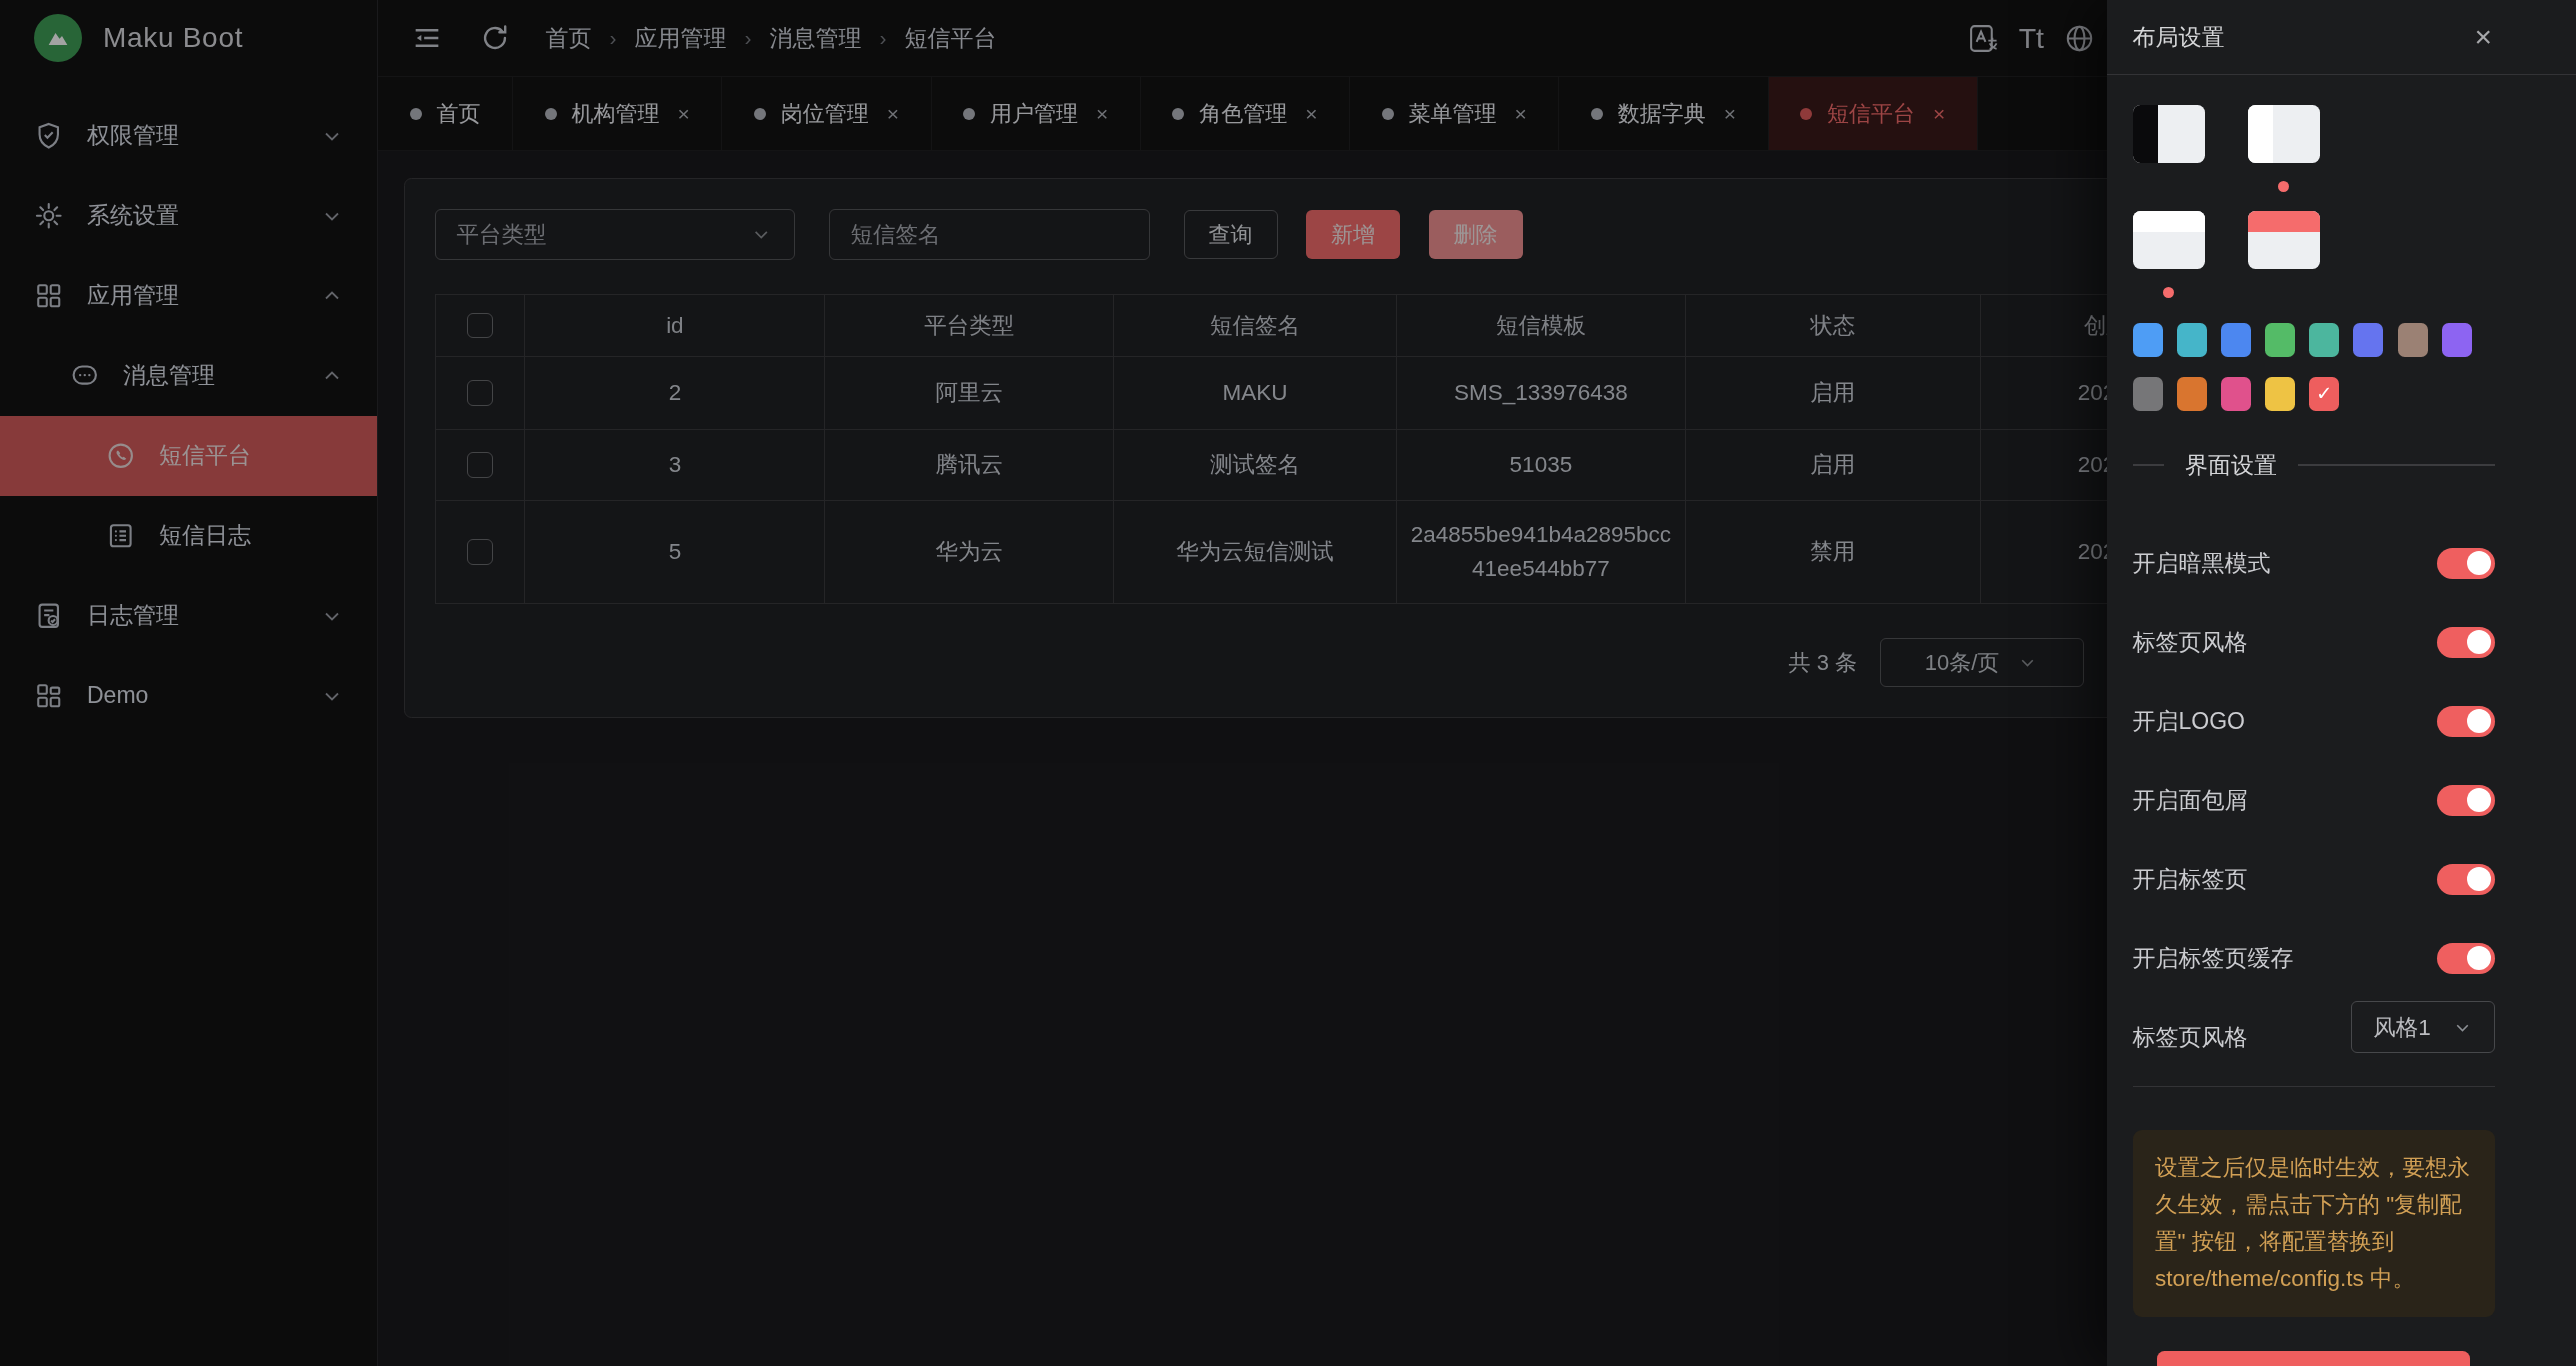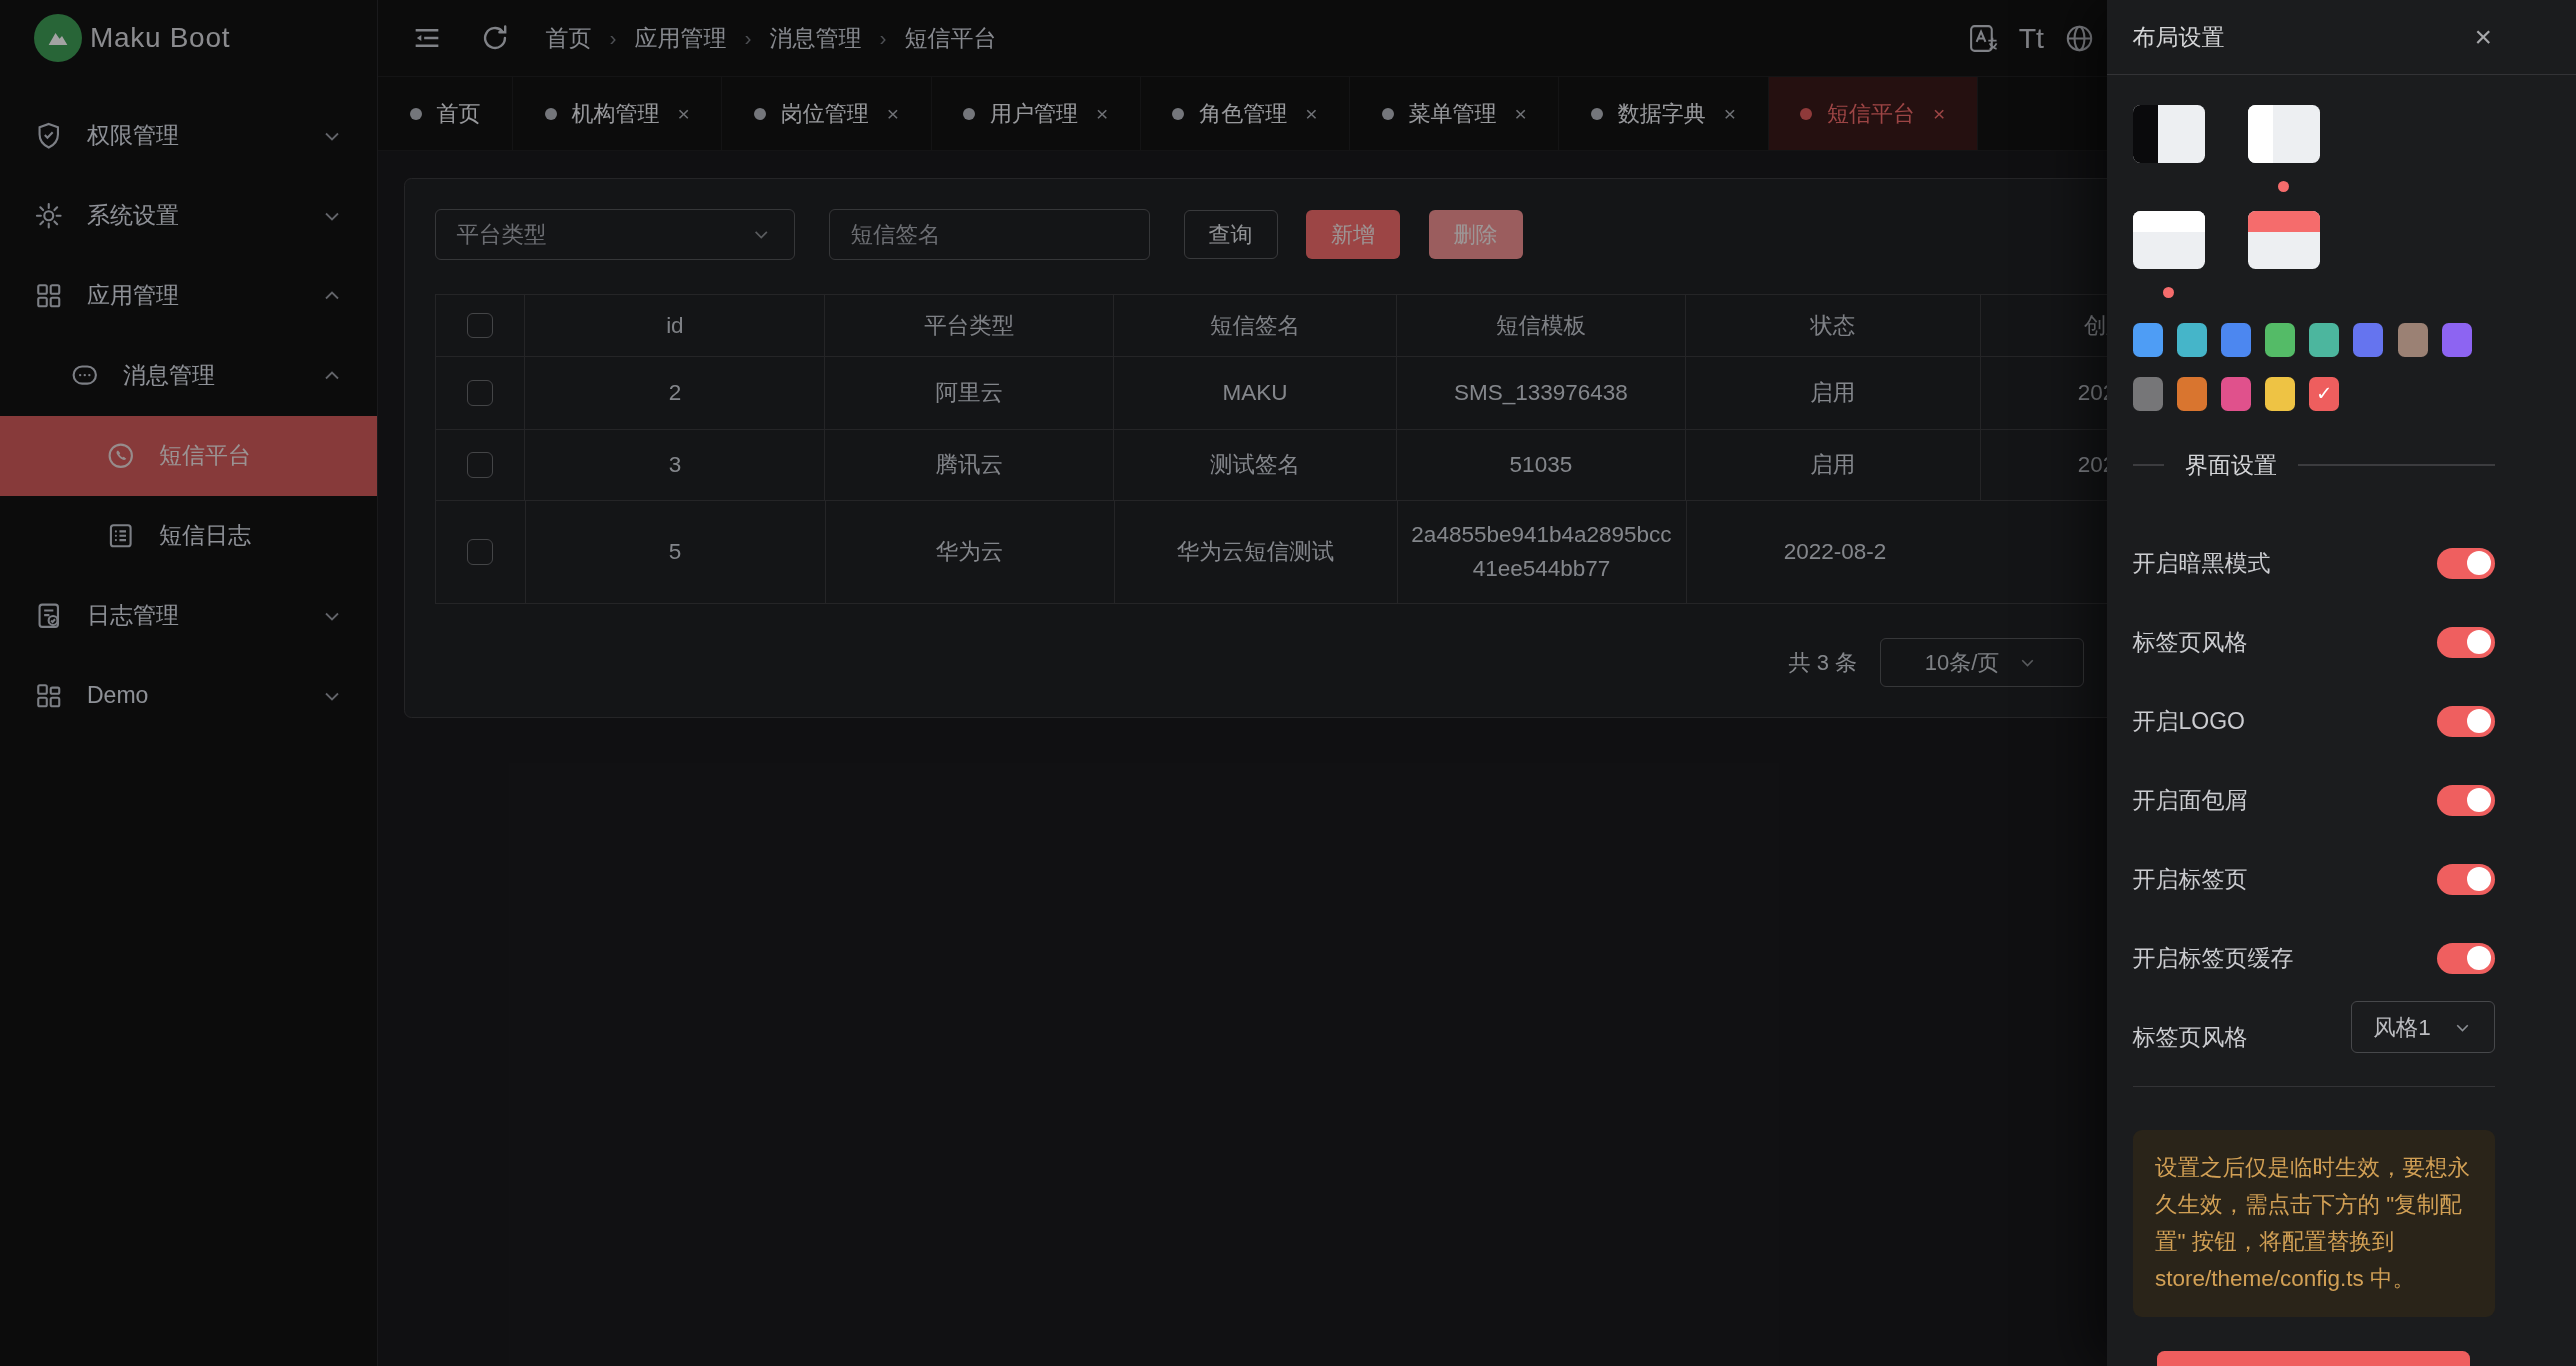--- a/index.html
+++ b/index.html
@@ -2,21 +2,21 @@
 <html style="font-size:12px"><head>
 <meta charset="utf-8">
 <style>
   *{margin:0;padding:0;box-sizing:border-box}
   html,body{background:#000}
   #screen{position:relative;width:2576px;height:1367px;overflow:hidden;
     font-family:"Liberation Sans","DejaVu Sans",sans-serif;color:#e5eaf3;background:#141414}
 
   
   .sidebar{position:absolute;left:0;top:0;width:378px;height:100%;background:#131314;border-right:0.7px solid #2a2a2c;z-index:1}
-  .logo-row{display:flex;align-items:center;gap:8px;height:76px;padding-left:34px}
+  .logo-row{display:flex;align-items:center;gap:21px;height:76px;padding-left:34px}
   .logo-badge{width:48px;height:48px;border-radius:50%;background:#3f9e56;display:flex;align-items:center;justify-content:center;flex:none}
   .logo-text{font-size:28px;color:#d9dadf;letter-spacing:0.7px}
   .menu{padding-top:19.5px}
   .mi{display:flex;align-items:center;height:80px;padding:0 33px;color:#dfe3ec;font-size:23px;cursor:pointer}
   .mi .ic{width:31.5px;height:31.5px;margin-right:22.5px;color:#c3c7d0;flex:none}
   .mi .chev{margin-left:auto;width:24px;height:24px;color:#9a9da5;flex:none}
   .mi .chev.up{transform:rotate(180deg)}
   .mi.lvl2{padding-left:69px}
   .mi.lvl3{padding-left:105px}
   .mi.active{background:#d35b5b;color:#f2e7e7}
@@ -391,20 +391,21 @@
               <div class="tc c6">2022-08-2</div>
             </div>
             <div class="trow r-tall">
               <div class="tc c0">
                   <span class="cb"></span>
                 </div>
               <div class="tc c1">5</div>
               <div class="tc c2">华为云</div>
               <div class="tc c3">华为云短信测试</div>
               <div class="tc c4">2a4855be941b4a2895bcc41ee544bb77</div>
+              <div class="tc c5">禁用</div>
               <div class="tc c6">2022-08-2</div>
             </div>
           </div>
         </div>
 
         <div class="pag">
           <span>共 3 条</span>
           <div class="pagesel">
             <span>10条/页</span>
             <span class="chev">

